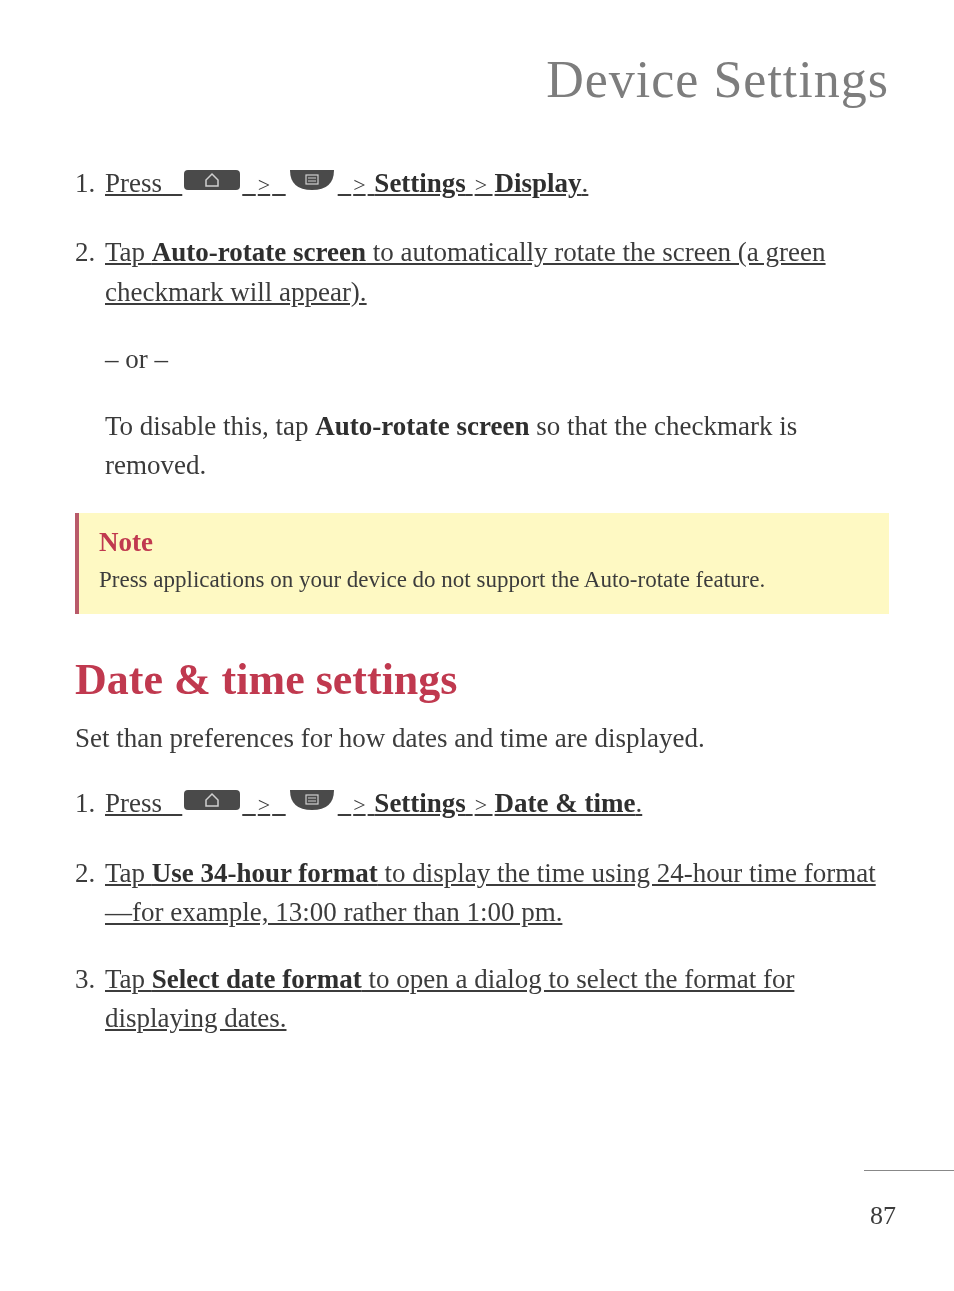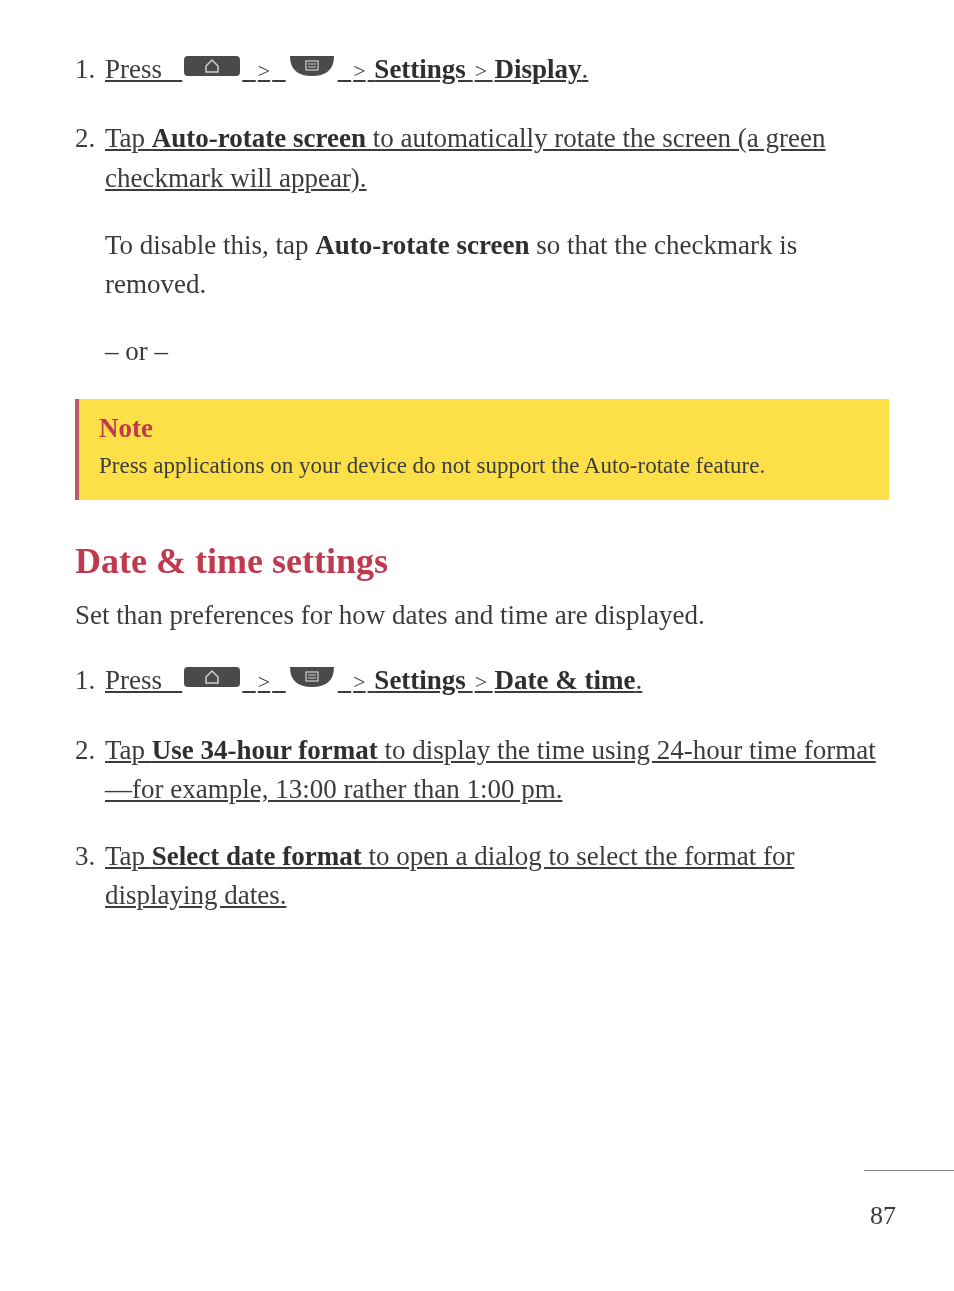--- a/index.html
+++ b/index.html
@@ -53,39 +53,39 @@
     color: #2f2f2f;
   }
   .key-icon {
     display: inline-block;
     vertical-align: middle;
     margin: 0 2px;
     position: relative;
     top: -2px;
   }
   .note-box {
-    background: #fde047;
+    background: #fef9c3;
     border-left: 4px solid #b85a6a;
     padding: 14px 12px 18px 20px;
     margin: 24px 0 40px 0;
   }
   .note-title {
     color: #c0394f;
     font-weight: bold;
     font-size: 27px;
     margin-bottom: 6px;
   }
   .note-body {
     font-size: 23px;
     color: #3c3c3c;
     line-height: 1.4;
   }
   .section-title {
     color: #c0394f;
-    font-size: 36px;
+    font-size: 44px;
     font-weight: 600;
     margin: 0 0 18px 0;
   }
   .intro {
     font-size: 27px;
     margin-bottom: 30px;
     color: #3c3c3c;
   }
   .gt {
     font-size: 22px;
@@ -105,20 +105,21 @@
     width: 90px;
     height: 1px;
     background: #888;
   }
 </style>
 </head>
 <body>
 
 <div class="page">
 
+  <h1 class="page-title">Device Settings</h1>
 
   <div class="step">
     <span class="step-num">1.</span>
     <span class="step-body">
       <span>Press</span>&nbsp;&nbsp;
       <span class="key-icon">
         <svg width="56" height="24" viewBox="0 0 56 24">
           <rect x="0" y="2" width="56" height="20" rx="4" fill="#4a4a4a"></rect>
           <path d="M28 6 L34 12 L34 18 L22 18 L22 12 Z" fill="none" stroke="#d0d0d0" stroke-width="1.5"></path>
         </svg>
@@ -139,25 +140,25 @@
     </span>
   </div>
 
   <div class="step">
     <span class="step-num">2.</span>
     <span class="step-body">
       <span>Tap </span><span class="bold">Auto-rotate screen</span><span> to automatically rotate the screen (a green checkmark will appear).</span>
     </span>
   </div>
 
+  <div class="sub">– or –</div>
+
   <div class="sub">
     <span>To disable this, tap </span><span class="bold">Auto-rotate screen</span><span> so that the checkmark is removed.</span>
   </div>
-
-  <div class="sub">– or –</div>
 
   <div class="note-box">
     <div class="note-title">Note</div>
     <div class="note-body">Press applications on your device do not support the Auto-rotate feature.</div>
   </div>
 
   <h2 class="section-title">Date &amp; time settings</h2>
   <div class="intro">Set than preferences for how dates and time are displayed.</div>
 
   <div class="step">

